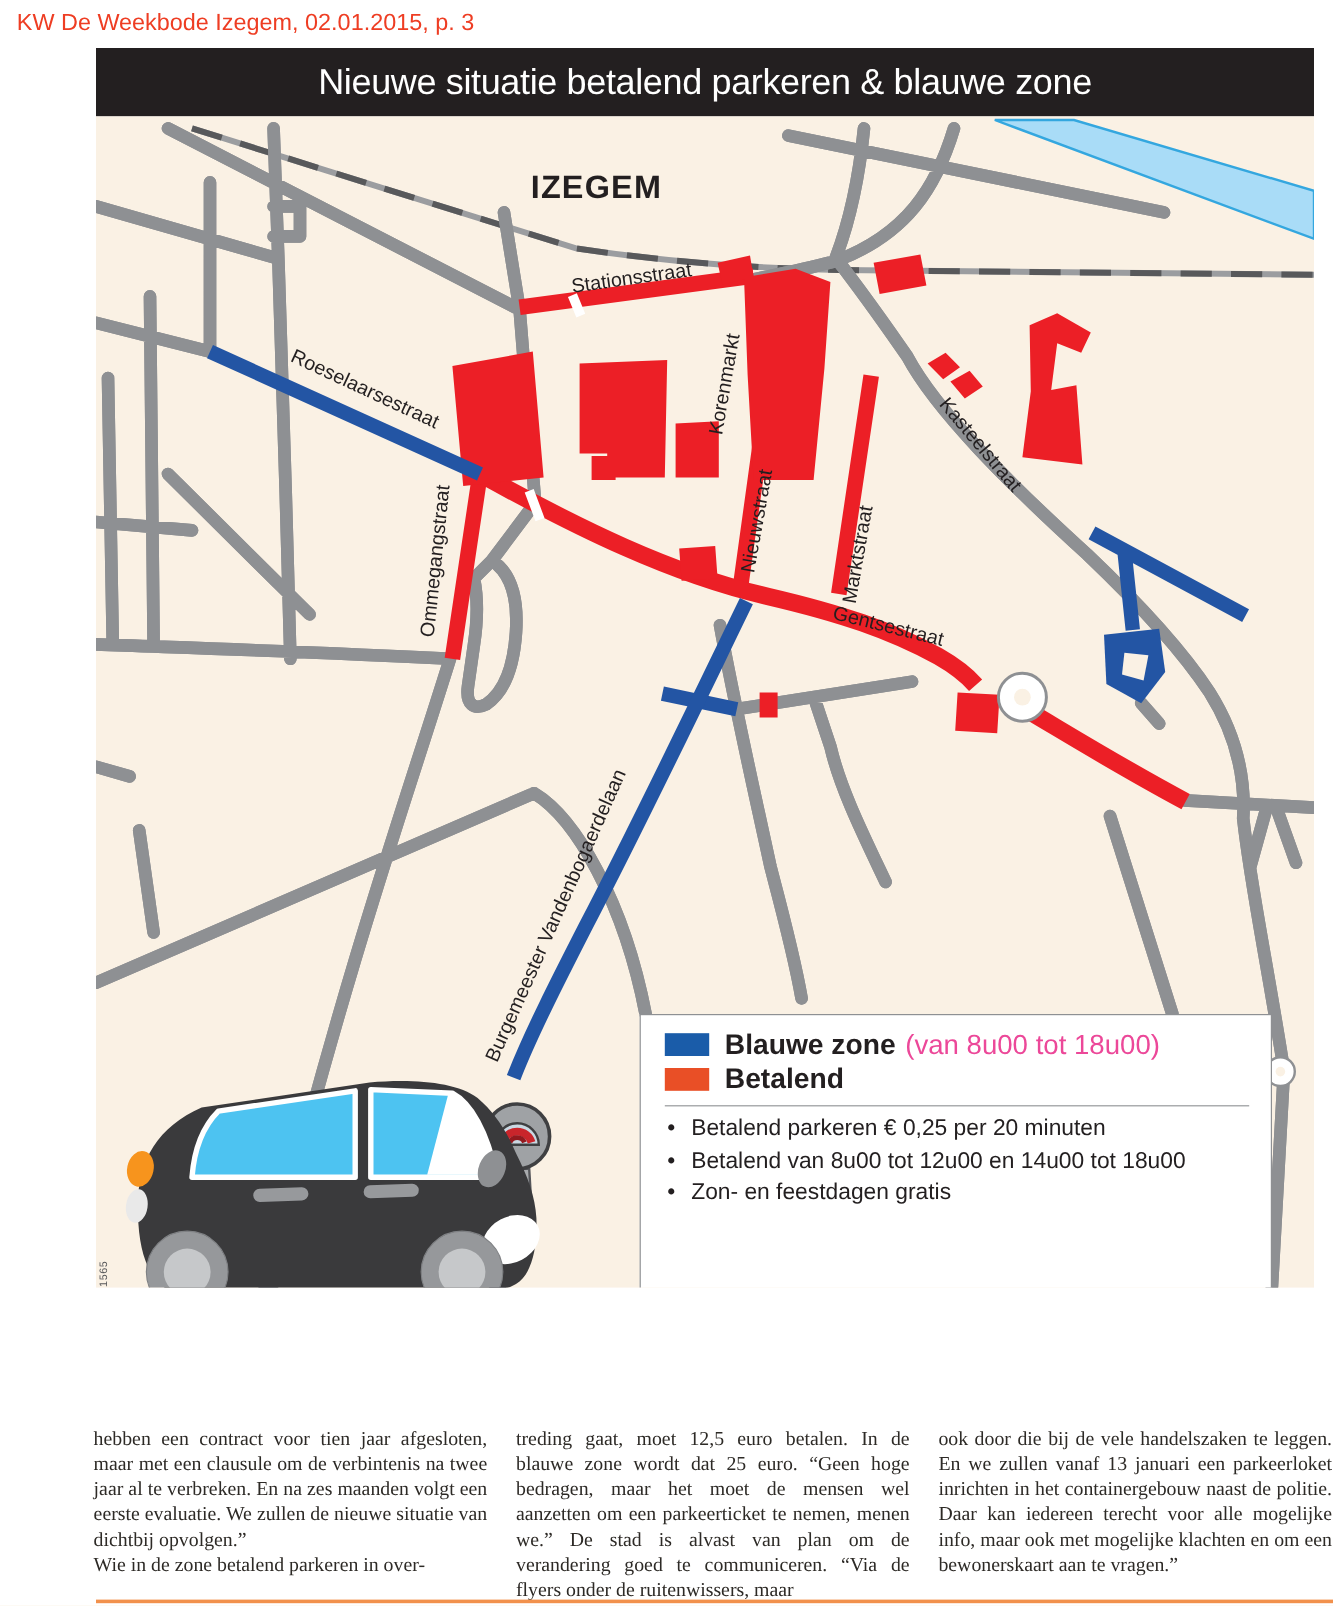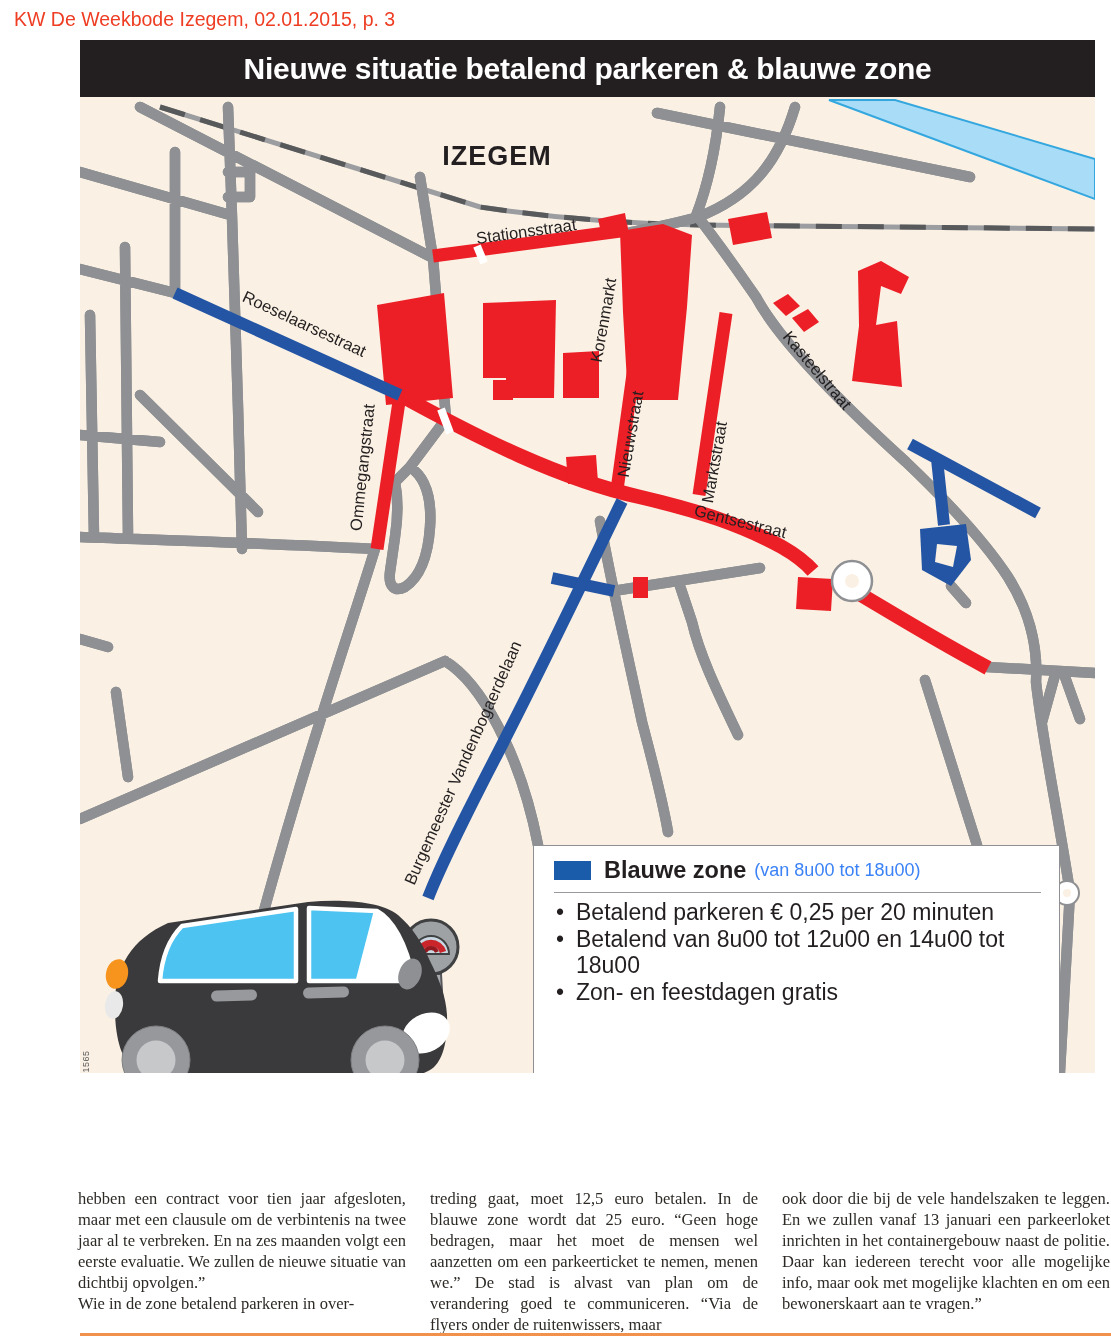--- a/index.html
+++ b/index.html
@@ -6,21 +6,21 @@
   body{
     width:1111px;height:1338px;position:relative;background:#ffffff;
     font-family:"Liberation Sans",sans-serif;
     --c-red:#EC1F26;--c-blue:#2355A4;--c-bg:#FAF1E4;--c-water:#A9DCF7;
     --c-bar:#231F20;--c-accent:#EE3D23;--c-rule:#F2914C;
     --c-swblue:#1A5CA9;--c-swpaid:#E94F26;
   }
   .source{position:absolute;left:14px;top:8px;font-size:19.5px;font-weight:500;color:var(--c-accent);}
   .figure{position:absolute;left:80px;top:40px;width:1015px;}
   .titlebar{height:57px;background:var(--c-bar);color:#fff;display:flex;align-items:center;justify-content:center;
-    font-size:30px;font-weight:bold;letter-spacing:-0.3px;}
+    font-size:30px;font-weight:normal;letter-spacing:-0.3px;}
   .mapwrap{position:relative;width:1015px;height:976px;background:var(--c-bg);overflow:hidden;}
   .mapwrap svg{position:absolute;left:0;top:0;}
 
   
   .rc{fill:none;stroke:#8E9093;stroke-width:10.5;stroke-linejoin:round;stroke-linecap:round;}
   .rw{fill:none;stroke:#fff;stroke-width:8;stroke-linejoin:round;stroke-linecap:round;}
   .rail-base{fill:none;stroke:#9B9DA0;stroke-width:5;}
   .rail-dash{fill:none;stroke:#58595B;stroke-width:5;stroke-dasharray:26 16;}
   .redline{fill:none;stroke:var(--c-red);stroke-width:13;stroke-linejoin:round;stroke-linecap:butt;}
   .redmain{fill:none;stroke:var(--c-red);stroke-width:14.5;stroke-linejoin:round;stroke-linecap:butt;}
@@ -35,25 +35,25 @@
   .code{font:9px "Liberation Sans",sans-serif;fill:#58595B;letter-spacing:.5px;}
 
   
   .legend{position:absolute;left:453px;top:748px;width:527px;height:242px;background:#fff;
     border:1.5px solid #8E9093;box-sizing:border-box;padding:9px 18px 0 20px;}
   .lrow{display:flex;align-items:center;height:27px;margin-top:2px;}
   .sw{width:37px;height:19px;margin-right:13px;flex:none;display:inline-block;}
   .swb{background:var(--c-swblue);}
   .swp{background:var(--c-swpaid);}
   .lbl{font-weight:bold;font-size:23.5px;color:#231F20;}
-  .note{font-size:18px;color:#3b82f6;margin-left:8px;white-space:nowrap;}
+  .note{font-size:23px;color:#ec4899;margin-left:8px;white-space:nowrap;}
   .legend hr{border:none;border-top:1.5px solid #97999C;margin:8px 0 6px 0;}
   .ltitle{font-weight:bold;font-size:23px;color:#231F20;margin:2px 0 5px 0;}
   .legend ul{list-style:none;margin:0;padding:0;}
-  .legend li{font-size:23px;color:#231F20;line-height:26.5px;padding-left:22px;position:relative;}
+  .legend li{font-size:19px;color:#231F20;line-height:26.5px;padding-left:22px;position:relative;}
   .legend li::before{content:"\2022";position:absolute;left:2px;}
 
   
   .article{position:absolute;left:78px;top:1158px;width:1032px;display:flex;gap:24px;margin-top:30px;}
   .col{width:328px;font-family:"Liberation Serif",serif;font-size:16.5px;line-height:21px;color:#2D2A26;
     text-align:justify;white-space:pre-line;}
   .rule{position:absolute;left:80px;top:1333px;width:1031px;height:3px;background:var(--c-rule);}
 </style>
 </head>
 <body style="--c-red: #EC1F26; --c-blue: #2355A4; --c-bg: #FAF1E4; --c-water: #A9DCF7; --c-bar: #231F20; --c-accent: #EE3D23; --c-rule: #F2914C; --c-swblue: #1A5CA9; --c-swpaid: #E94F26;">
@@ -143,20 +143,24 @@
       </g>
       <text class="code" transform="translate(9 992) rotate(-90)">0861565</text>
     </svg>
 
     <div class="legend">
       <div class="lrow">
         <span class="sw swb"></span>
         <span class="lbl">Blauwe zone</span>
         <span class="note">(van 8u00 tot 18u00)</span>
       </div>
+      <div class="lrow">
+        <span class="sw swp"></span>
+        <span class="lbl">Betalend</span>
+      </div>
       <hr>
       <ul>
         <li>Betalend parkeren € 0,25 per 20 minuten</li>
         <li>Betalend van 8u00 tot 12u00 en 14u00 tot 18u00</li>
         <li>Zon- en feestdagen gratis</li>
       </ul>
     </div>
   </div>
 </div>
 

